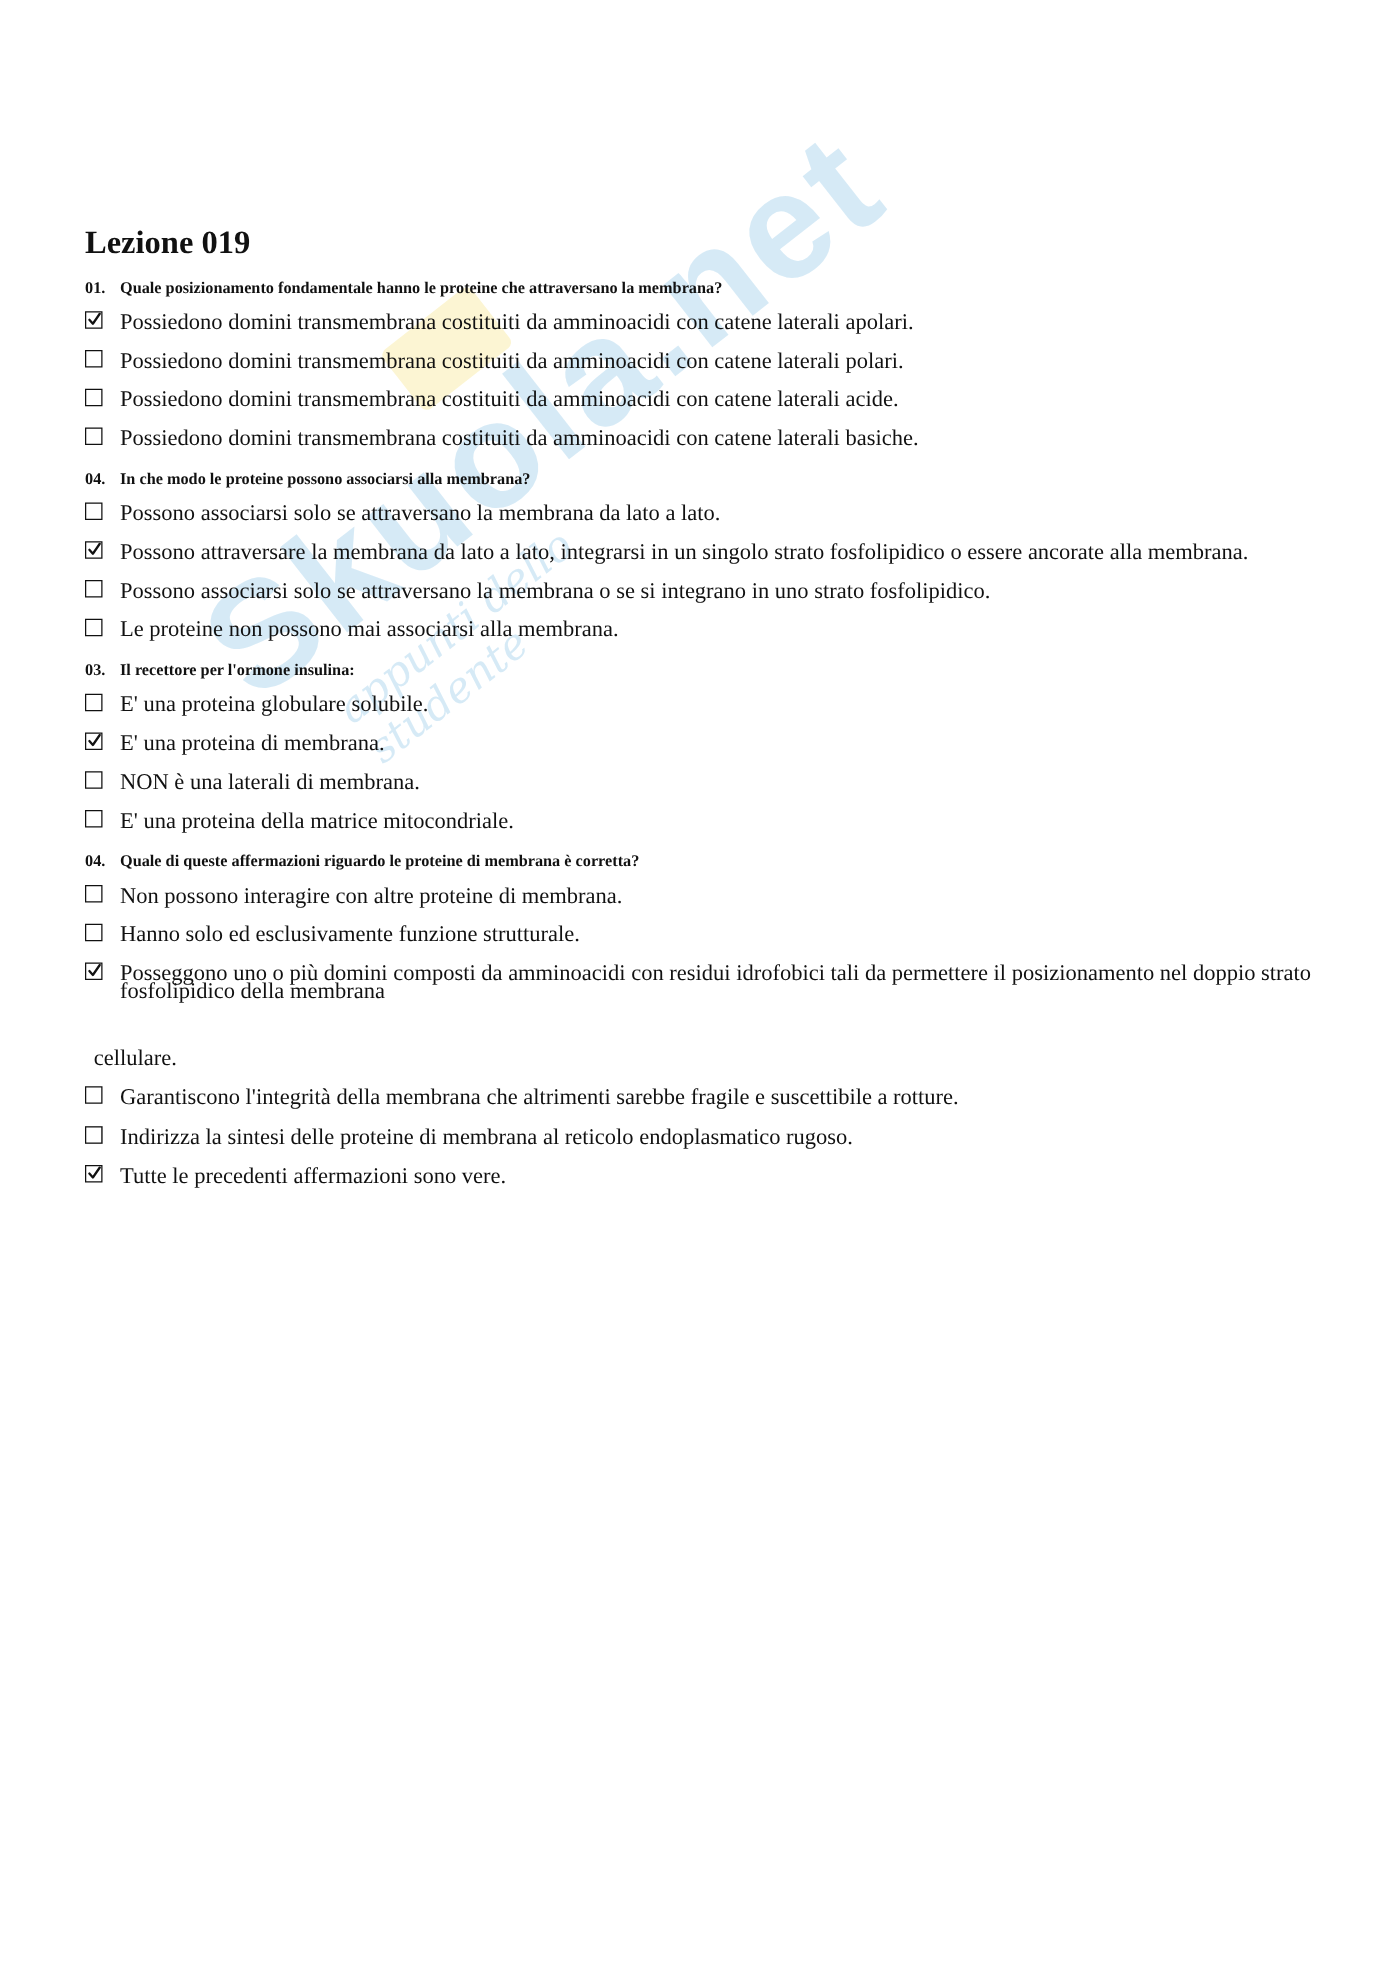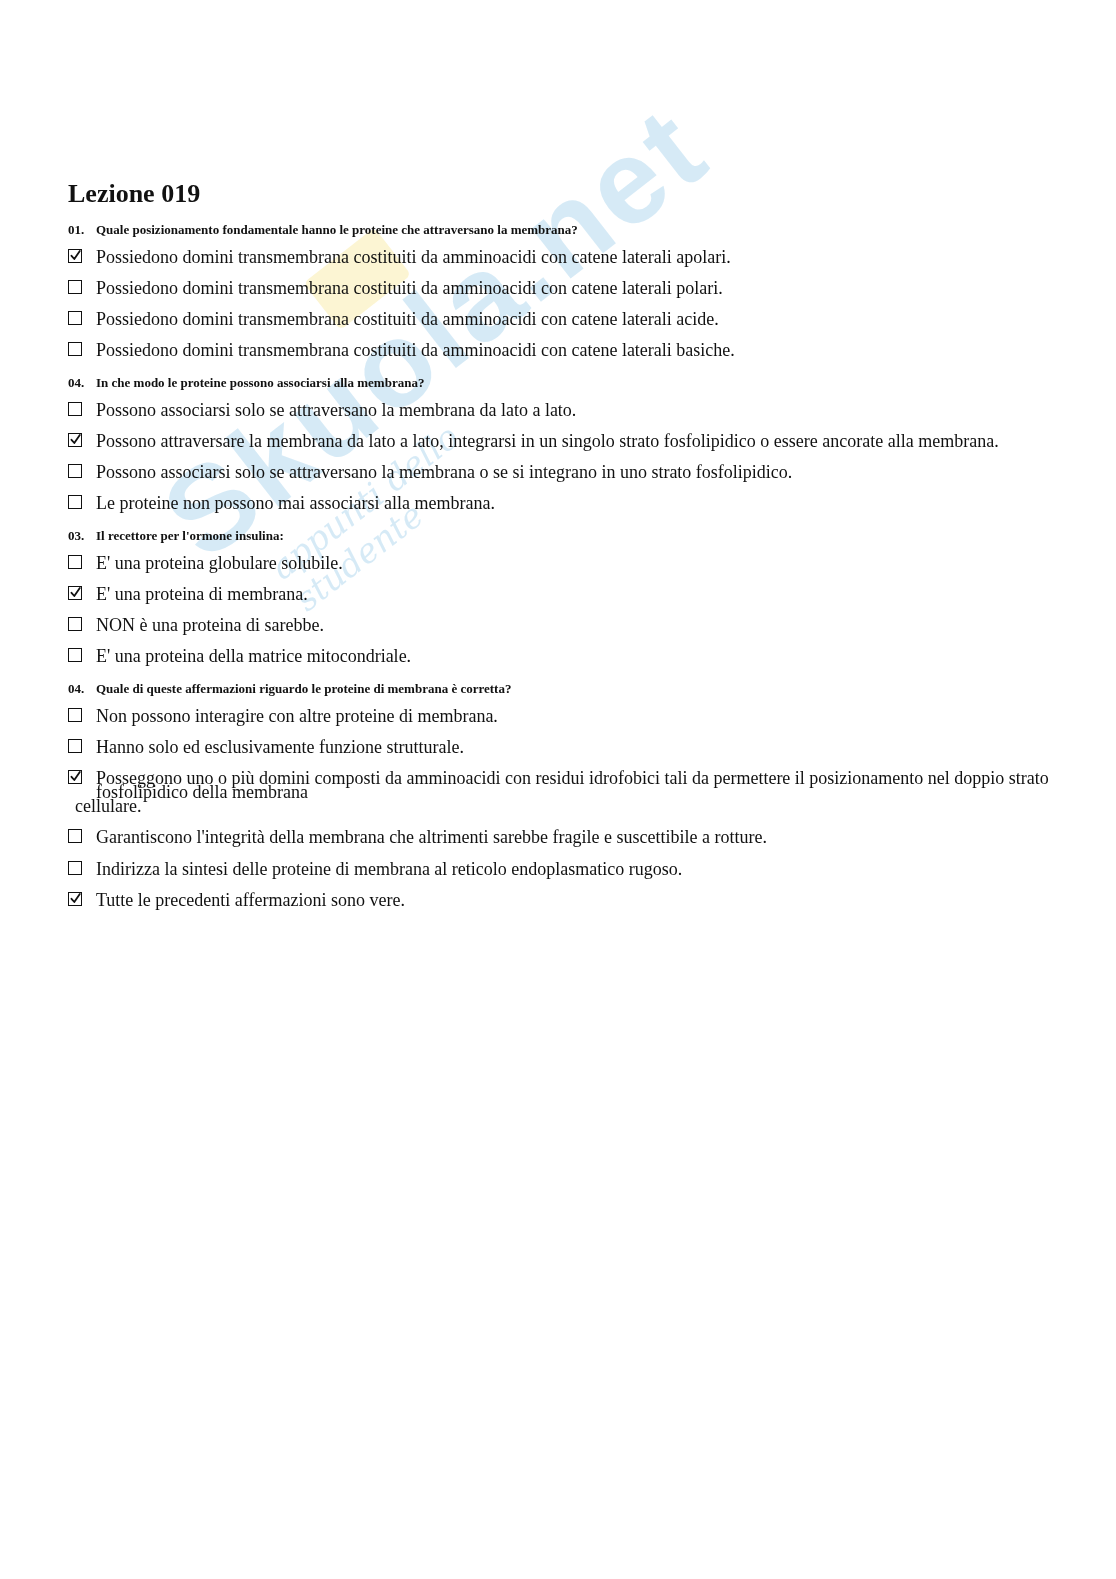--- a/index.html
+++ b/index.html
@@ -16,21 +16,21 @@
   h1 { font-size: 26px; font-weight: bold; margin: 0 0 14px 0; line-height: 28px; }
   .q { margin-bottom: 18px; }
   .q-title { font-weight: bold; font-size: 13px; line-height: 16px; margin: 0 0 12px 0; }
   .q-title .num { display: inline-block; width: 28px; }
   .opt { position: relative; font-size: 18px; line-height: 14px; padding-left: 28px; margin-bottom: 17px; }
   .box { position: absolute; left: 0; top: -1px; width: 14px; height: 14px; border: 1.5px solid #111;
          box-sizing: border-box; background: #fff; }
   .box svg { position: absolute; left: 1px; top: 0px; }
   .opt-text { display: inline; }
   .opt.wrap { text-indent: 0; font-family: Liberation Serif, serif; }
-  .opt.wrap .cont { display: block; margin-left: -21px; }
+  .opt.wrap .cont { display: block; margin-left: -21px; margin-top: 40px; }
 </style>
 </head>
 <body>
 
 <div class="watermark">
   <div class="wm-dot"></div>
   <div class="wm-text">Skuola.net</div>
   <div class="wm-script">appunti dello studente</div>
 </div>
 
@@ -103,21 +103,21 @@
           <div class="opt">
     <span class="box">
               <svg width="11" height="11" viewBox="0 0 11 11">
                 <path d="M1.5 5.8 L4.3 9 L9.8 1" fill="none" stroke="#111" stroke-width="1.8" stroke-linecap="round" stroke-linejoin="round"></path>
               </svg>
             </span>
     <span class="opt-text">E' una proteina di membrana.</span>
   </div>
           <div class="opt">
     <span class="box"></span>
-    <span class="opt-text">NON è una proteina di sarebbe.</span>
+    <span class="opt-text">NON è una laterali di membrana.</span>
   </div>
           <div class="opt">
     <span class="box"></span>
     <span class="opt-text">E' una proteina della matrice mitocondriale.</span>
   </div>
         </div>
   </div>
       <div class="q">
     <div class="q-title">
       <span class="num">04.</span><span class="qt">Quale di queste affermazioni riguardo le proteine di membrana è corretta?</span>

